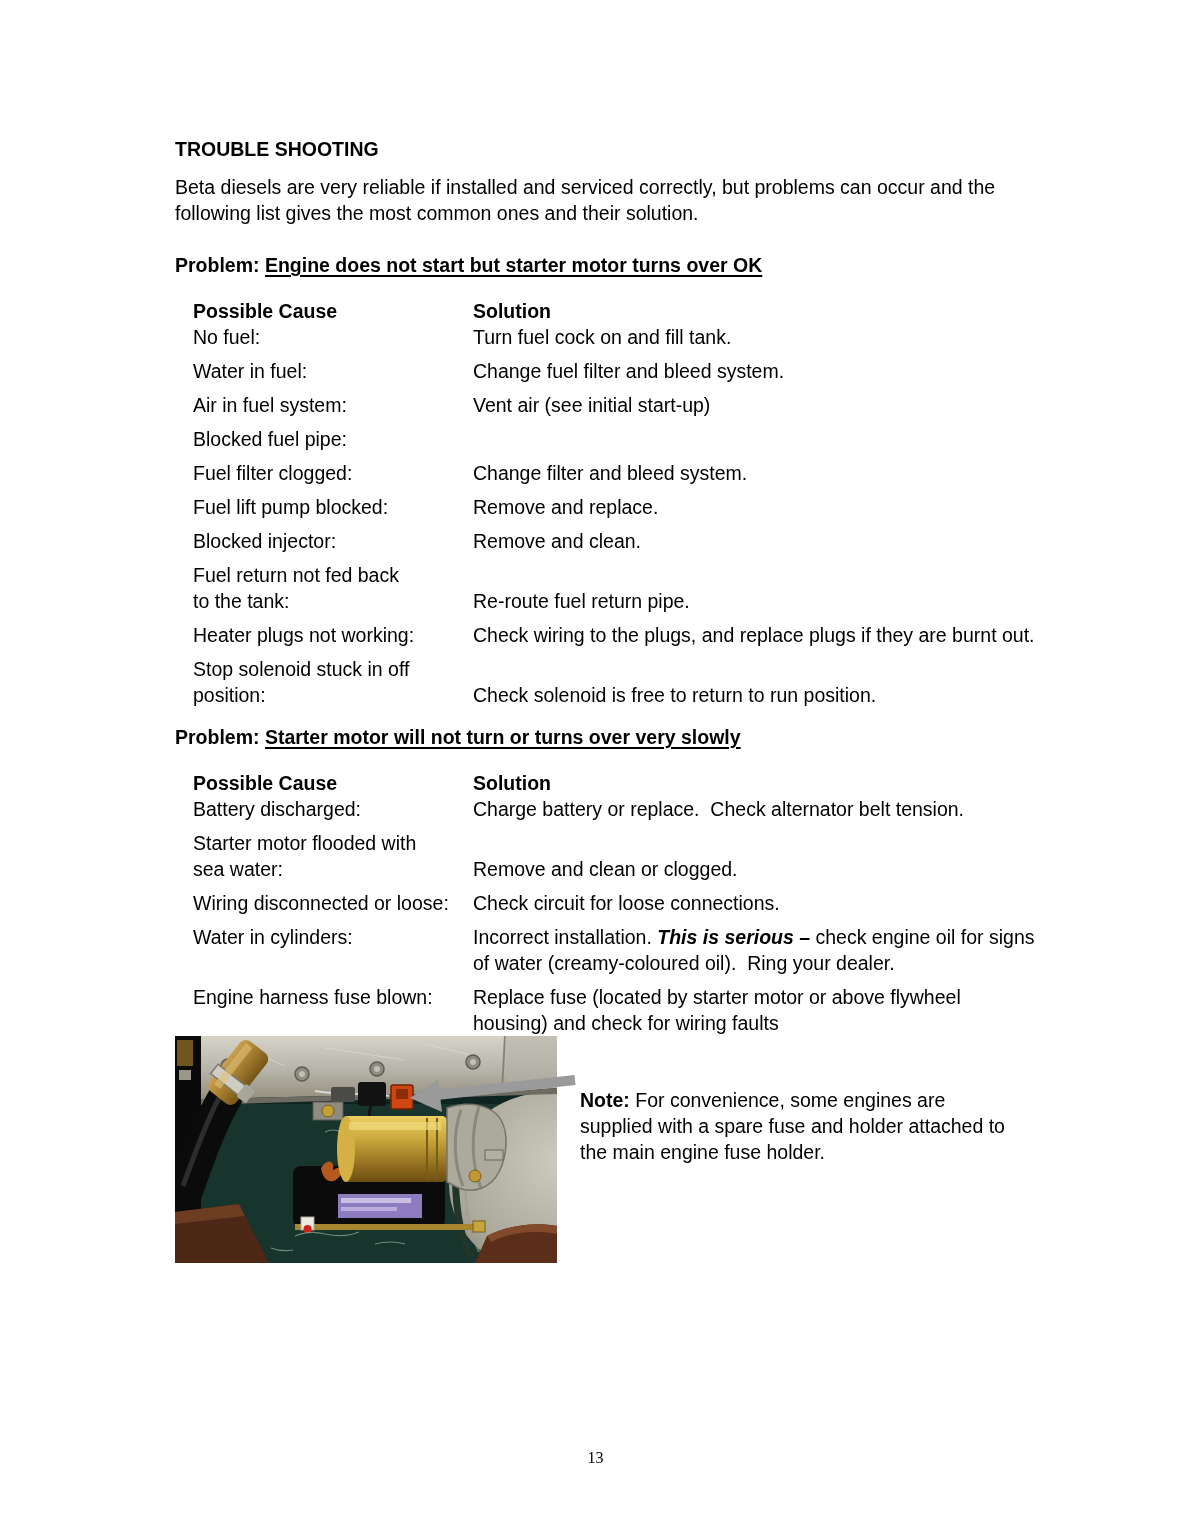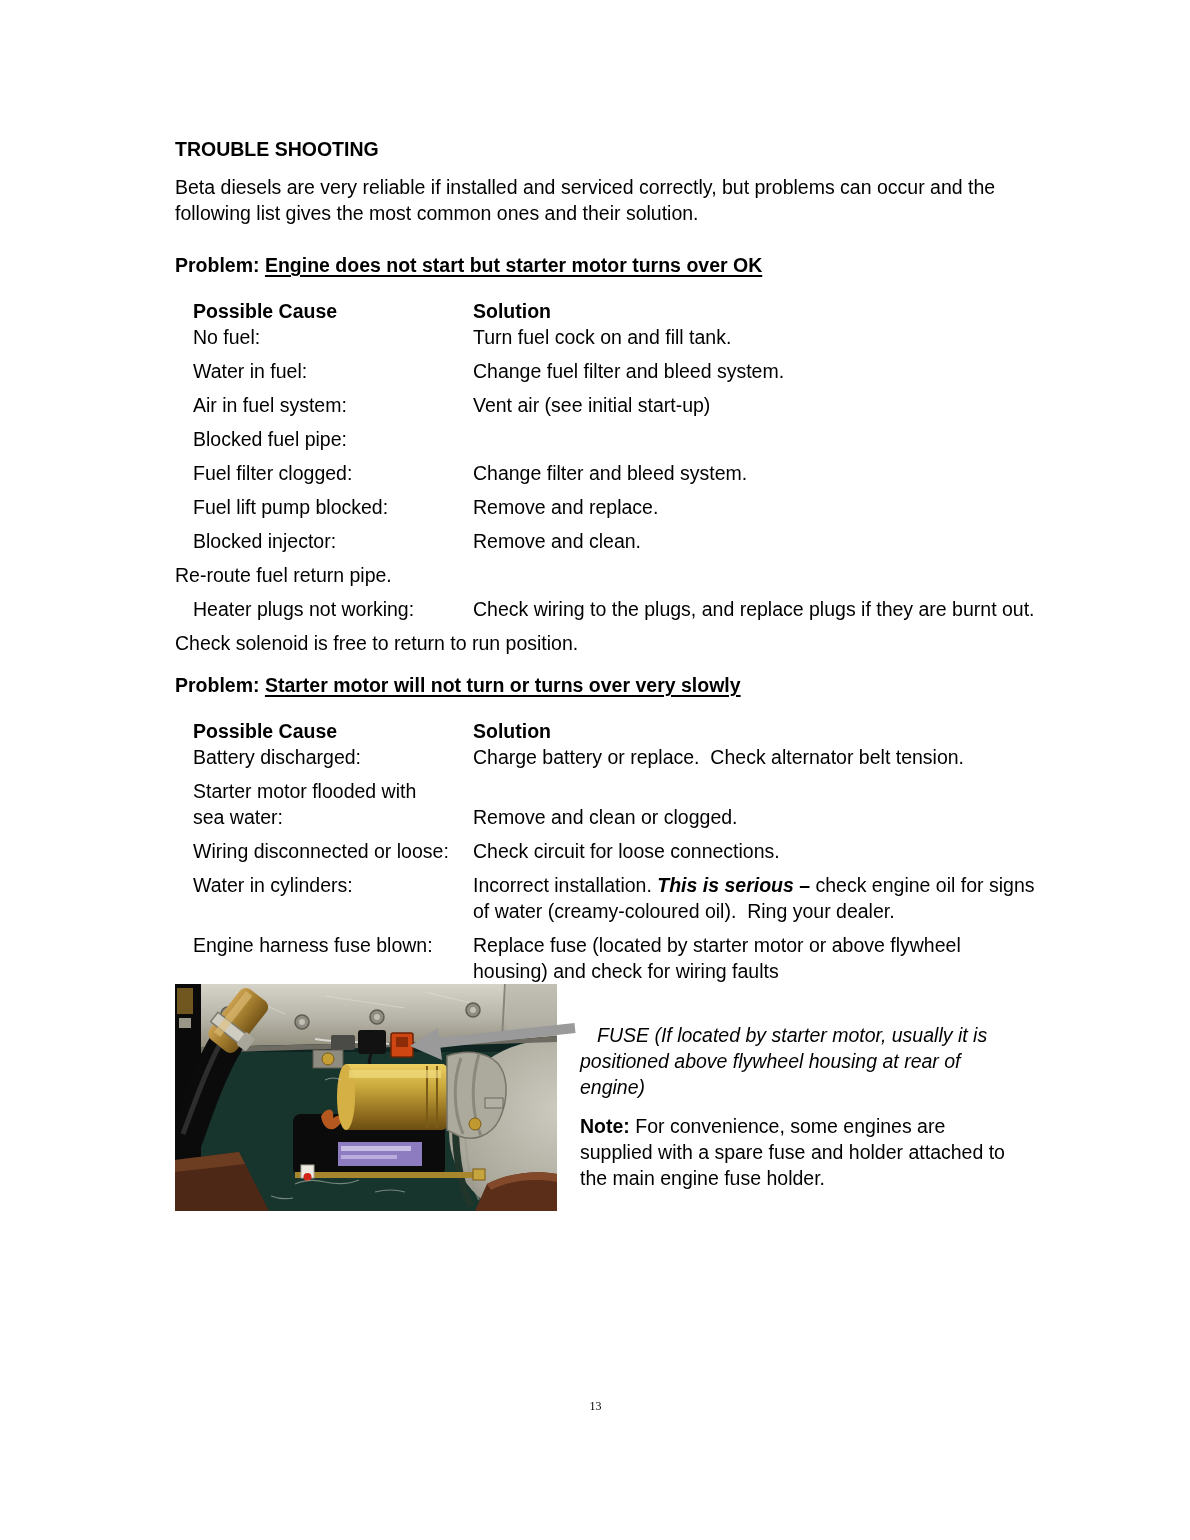--- a/index.html
+++ b/index.html
@@ -24,21 +24,21 @@
   .sol{flex:1;white-space:pre-wrap;}
   .ln{white-space:pre;}
   .serious{font-weight:bold;font-style:italic;text-align:center;}
   .dashb{font-weight:bold;}
   .figure{display:flex;position:relative;margin-top:0;}
   .photo{width:382px;height:227px;flex:none;display:block;}
   .figtext{margin-left:23px;width:436px;padding-top:38px;box-sizing:border-box;}
   .caption{font-style:italic;text-indent:17px;}
   .note{margin-top:13px;}
   .arrow{position:absolute;left:0;top:0;pointer-events:none;}
-  .pagenum{font-family:"Liberation Serif","DejaVu Serif",serif;font-size:12px;text-align:center;margin-top:182px;}
+  .pagenum{font-family:"Liberation Serif","DejaVu Serif",serif;font-size:16px;text-align:center;margin-top:182px;}
 </style>
 </head>
 <body>
 
 <div class="page">
 
   <div class="title">TROUBLE SHOOTING</div>
 
   <p class="intro"><span>Beta diesels are very reliable if installed and serviced correctly, but problems can occur and the</span><br><span>following list gives the most common ones and their solution.</span></p>
 
@@ -70,27 +70,29 @@
     </div>
     <div class="row">
       <div class="cause">Fuel lift pump blocked:</div>
       <div class="sol"><span class="ln">Remove and replace.</span></div>
     </div>
     <div class="row">
       <div class="cause">Blocked injector:</div>
       <div class="sol"><span class="ln">Remove and clean.</span></div>
     </div>
     <div class="row vb">
+      <div class="cause"><span class="ln">Fuel return not fed back</span><br><span class="ln">to the tank:</span></div>
       <div class="sol"><span class="ln">Re-route fuel return pipe.</span></div>
     </div>
     <div class="row">
       <div class="cause">Heater plugs not working:</div>
       <div class="sol"><span class="ln">Check wiring to the plugs, and replace plugs if they are burnt out.</span></div>
     </div>
     <div class="row vb">
+      <div class="cause"><span class="ln">Stop solenoid stuck in off</span><br><span class="ln">position:</span></div>
       <div class="sol"><span class="ln">Check solenoid is free to return to run position.</span></div>
     </div>
   </div>
 
   <p class="problem mt16"><span>Problem:</span> <span class="u">Starter motor will not turn or turns over very slowly</span></p>
 
   <div class="tbl">
     <div class="thead">
       <div class="cause">Possible Cause</div>
       <div class="sol">Solution</div>
@@ -236,20 +238,19 @@
         <path d="M150,96 q8,-4 16,0"></path>
       </g>
     </svg>
 
     <svg class="arrow" width="841" height="227" viewBox="0 0 841 227" xmlns="http://www.w3.org/2000/svg">
       <line x1="400" y1="44" x2="262" y2="59" stroke="#9a9a9a" stroke-width="10"></line>
       <polygon points="235,62 263,44 267,76" fill="#9a9a9a"></polygon>
     </svg>
 
     <div class="figtext">
-      <p class="caption"><span>FUSE (If located by starter motor, usually it is</span><br><span>positioned above flywheel housing at rear of</span><br><span>engine)</span></p>
       <p class="note"><b>Note:</b> <span>For convenience, some engines are</span><br><span>supplied with a spare fuse and holder attached to</span><br><span>the main engine fuse holder.</span></p>
     </div>
   </div>
 
   <div class="pagenum">13</div>
 
 </div>
 
 </body></html>

